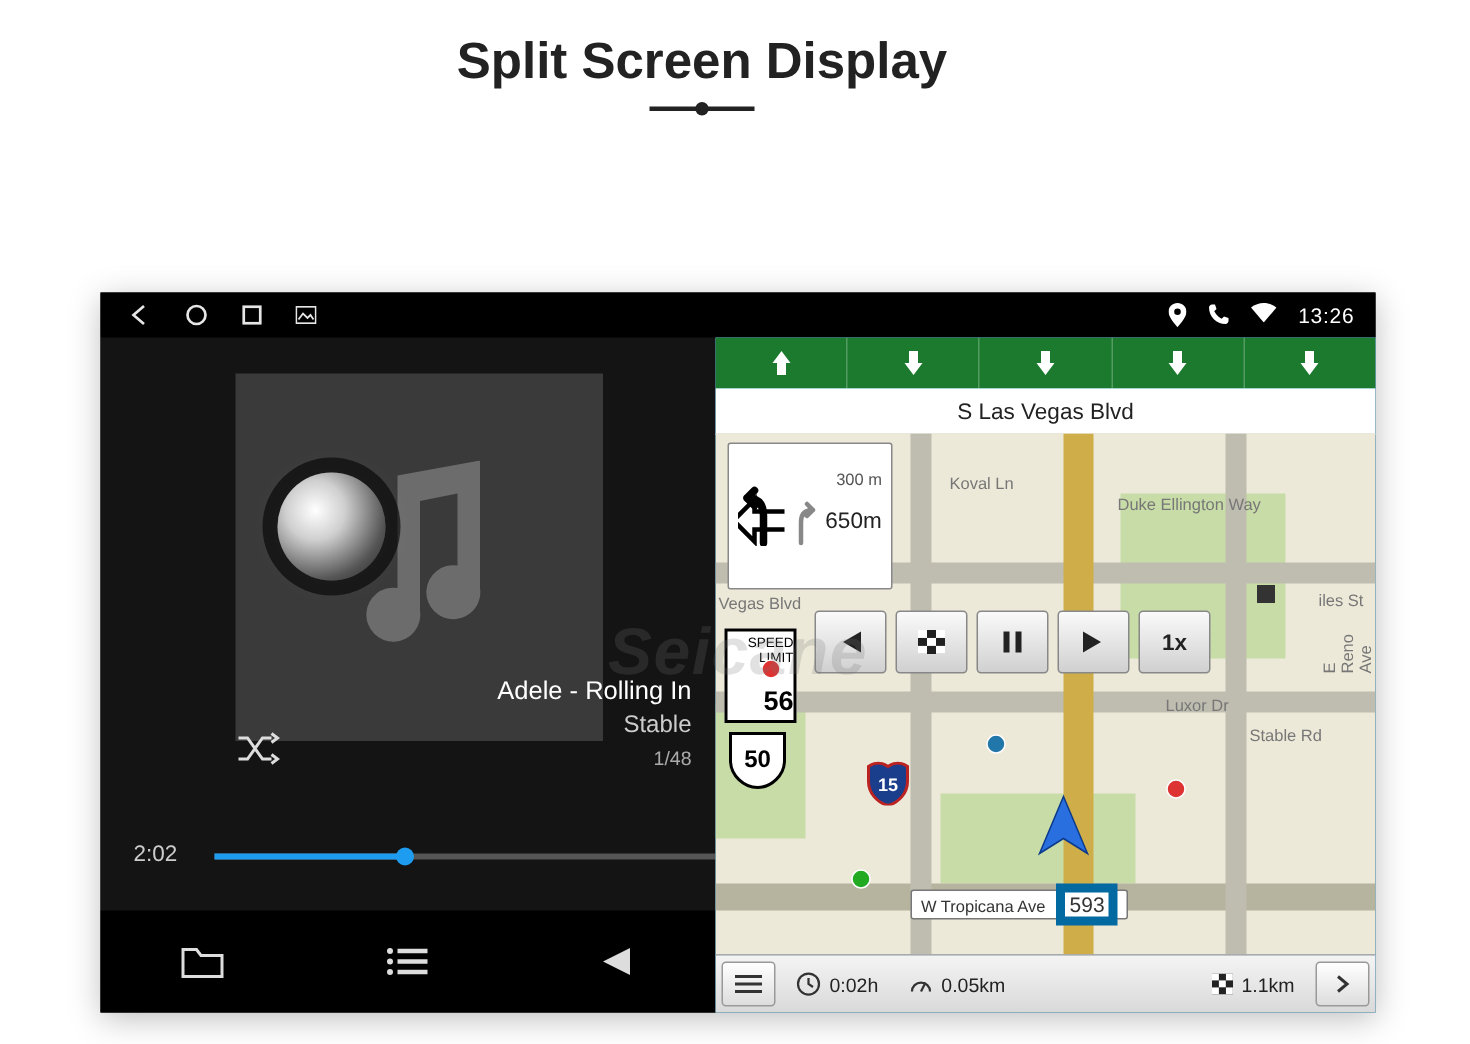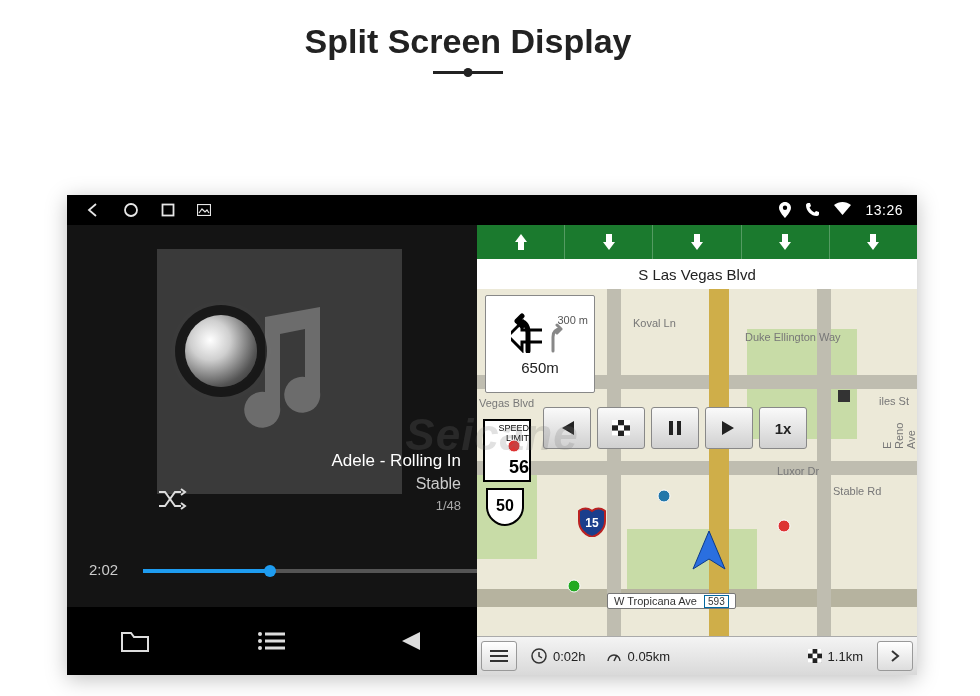--- a/index.html
+++ b/index.html
@@ -34,21 +34,21 @@
   .progress .fill{height:4px;background:#1e9cf0;width:38%;position:relative}
   .progress .dot{position:absolute;right:-6px;top:-4px;width:12px;height:12px;border-radius:50%;background:#1e9cf0}
   .bottombar{position:absolute;left:0;right:0;bottom:0;height:68px;background:#000;display:flex}
   .bb-item{flex:1;display:flex;align-items:center;justify-content:center;color:#ddd}
   
   .lane-bar{height:34px;background:#1b7a2e;display:flex}
   .lane-bar .lane{flex:1;display:flex;align-items:center;justify-content:center;border-right:1px solid rgba(255,255,255,.25)}
   .lane-bar .lane:last-child{border-right:none}
   .street-bar{height:30px;background:#fff;display:flex;align-items:center;justify-content:center;color:#222;font-size:15px;border-bottom:1px solid #ccc}
   .map{position:absolute;left:0;right:0;top:64px;bottom:38px;background:#ece9d8;overflow:hidden}
-  .turn-box{position:absolute;left:8px;top:6px;width:108px;height:96px;background:#fff;border:1px solid #888;border-radius:2px;display:flex;flex-direction:column;align-items:center;justify-content:center}
+  .turn-box{position:absolute;left:8px;top:6px;width:108px;height:96px;background:#fff;border:1px solid #888;border-radius:2px;display:flex;flex-direction:row;align-items:center;justify-content:center}
   .turn-box .arrows{display:flex;align-items:flex-end;gap:2px}
   .turn-box .dist{font-size:15px;color:#222;margin-top:6px}
   .turn-box .dist300{position:absolute;right:6px;top:18px;font-size:11px;color:#555}
   .media-row{position:absolute;left:66px;top:118px;display:flex;gap:6px}
   .mbtn{width:46px;height:40px;background:linear-gradient(#fafafa,#d0d0d0);border:1px solid #888;border-radius:3px;display:flex;align-items:center;justify-content:center;color:#222;font-size:15px;font-weight:700}
   .speed-sign{position:absolute;left:6px;top:130px;width:44px;height:56px;background:#fff;border:2px solid #000;border-radius:0;text-align:right;font-size:9px;line-height:1.1;padding-top:3px}
   .speed-sign .num{font-size:18px;font-weight:700;margin-top:14px}
   .shield{position:absolute;left:8px;top:198px;width:40px;height:40px}
   .heading-cursor{position:absolute;left:210px;top:240px}
   .road-label{position:absolute;background:#fff;border:1px solid #777;font-size:11px;color:#333;padding:1px 6px;border-radius:2px}
@@ -314,21 +314,21 @@
               </svg>
             </div>
           <div class="poi" style="left:360px;top:100px">
               <svg width="14" height="14">
                 <rect x="1" y="1" width="12" height="12" fill="#333"></rect>
               </svg>
             </div>
 
           <div class="road-label" style="left:130px;top:304px">
             <span>W Tropicana Ave</span>
-            <span style="border:1px solid #0369a1;padding:0 3px;margin-left:4px;font-size:10px">593</span>
+            <span style="border:6px solid #0369a1;padding:0 3px;margin-left:4px;font-size:14px">593</span>
           </div>
         </div>
 
         <div class="nav-bottom">
           <div class="cbtn">
             <svg width="18" height="14">
                 <rect y="1" width="18" height="2" fill="#333"></rect>
                 <rect y="6" width="18" height="2" fill="#333"></rect>
                 <rect y="11" width="18" height="2" fill="#333"></rect>
               </svg>

